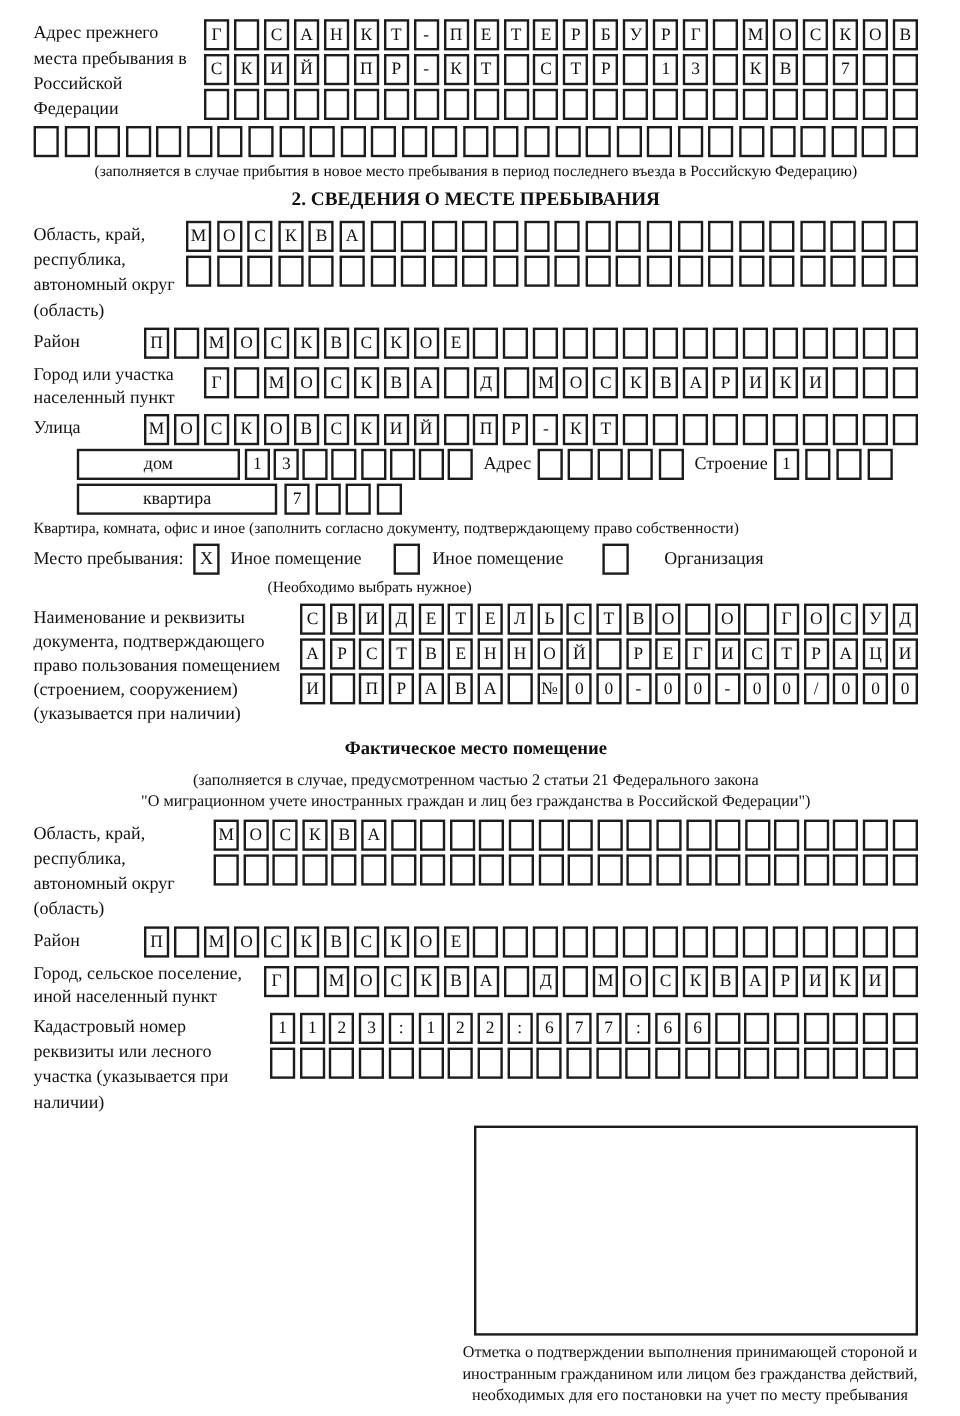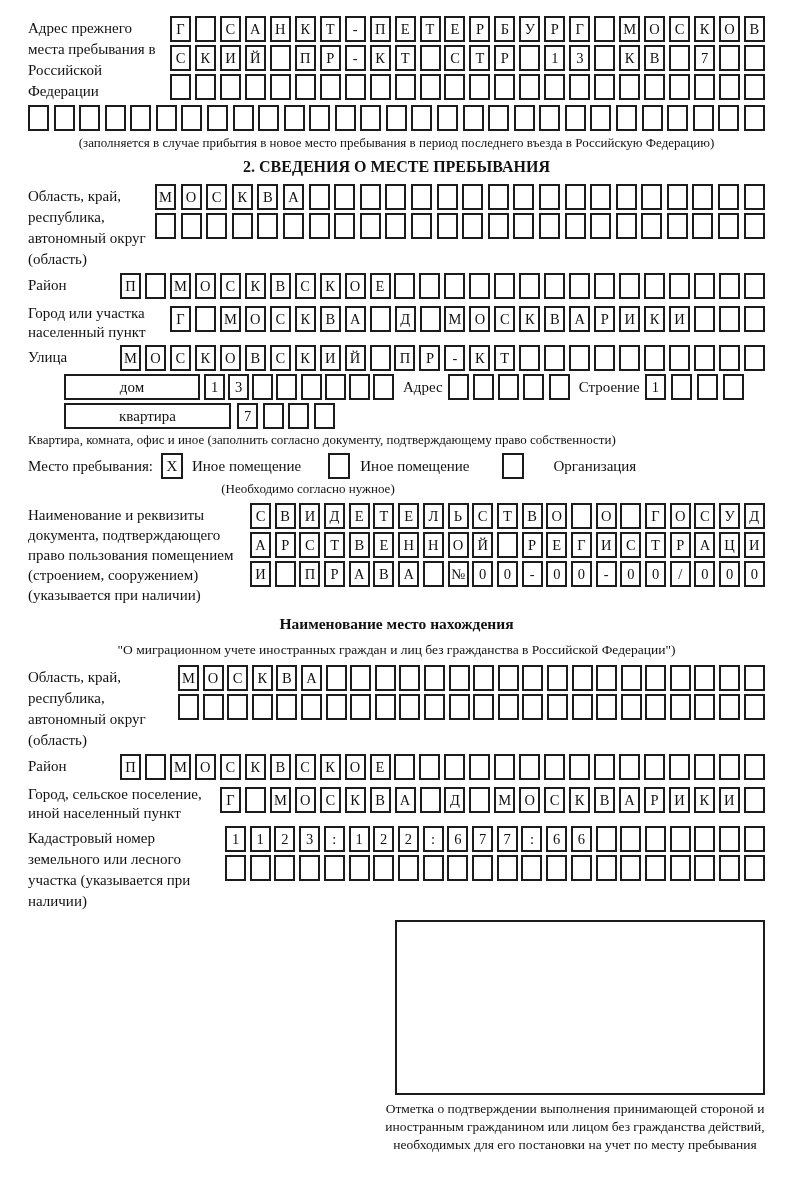--- a/index.html
+++ b/index.html
@@ -406,21 +406,21 @@
     <span style="margin-left:9px;">Иное помещение</span>
     <span class="cbx" style="margin-left:27px;">
         <span></span>
       </span>
     <span style="margin-left:10px;">Иное помещение</span>
     <span class="cbx" style="margin-left:32px;">
         <span></span>
       </span>
     <span style="margin-left:30px;">Организация</span>
   </div>
-  <div class="note note-center mb6" style="width:400px;margin-left:80px;">(Необходимо согласно нужное)</div>
+  <div class="note note-center mb6" style="width:400px;margin-left:80px;">(Необходимо выбрать нужное)</div>
 
   <div class="group mb6">
     <div class="flabel lw-doc" style="line-height:20px;">Наименование и реквизиты документа, подтверждающего право пользования помещением (строением, сооружением) (указывается при наличии)</div>
     <div class="rowstack">
       <div class="cells w-doc">
           <span class="cell">С</span>
           <span class="cell">В</span>
           <span class="cell">И</span>
           <span class="cell">Д</span>
           <span class="cell">Е</span>
@@ -483,21 +483,22 @@
           <span class="cell">0</span>
           <span class="cell">0</span>
           <span class="cell">/</span>
           <span class="cell">0</span>
           <span class="cell">0</span>
           <span class="cell">0</span>
         </div>
     </div>
   </div>
 
-  <div class="fact-title">Наименование место нахождения</div>
+  <div class="fact-title">Фактическое место помещение</div>
+  <div class="fact-note">(заполняется в случае, предусмотренном частью 2 статьи 21 Федерального закона</div>
   <div class="fact-note mb6">"О миграционном учете иностранных граждан и лиц без гражданства в Российской Федерации")</div>
 
   <div class="group">
     <div class="flabel lw-obl2">Область, край, республика, автономный округ (область)</div>
     <div class="rowstack">
       <div class="cells w-obl2">
           <span class="cell">М</span>
           <span class="cell">О</span>
           <span class="cell">С</span>
           <span class="cell">К</span>
@@ -605,21 +606,21 @@
         <span class="cell">А</span>
         <span class="cell">Р</span>
         <span class="cell">И</span>
         <span class="cell">К</span>
         <span class="cell">И</span>
         <span class="cell"></span>
       </div>
   </div>
 
   <div class="group">
-    <div class="flabel lw-kad">Кадастровый номер земельного или лесного участка (указывается при наличии)</div>
+    <div class="flabel lw-kad">Кадастровый номер реквизиты или лесного участка (указывается при наличии)</div>
     <div class="rowstack">
       <div class="cells w-kad">
           <span class="cell">1</span>
           <span class="cell">1</span>
           <span class="cell">2</span>
           <span class="cell">3</span>
           <span class="cell">:</span>
           <span class="cell">1</span>
           <span class="cell">2</span>
           <span class="cell">2</span>

